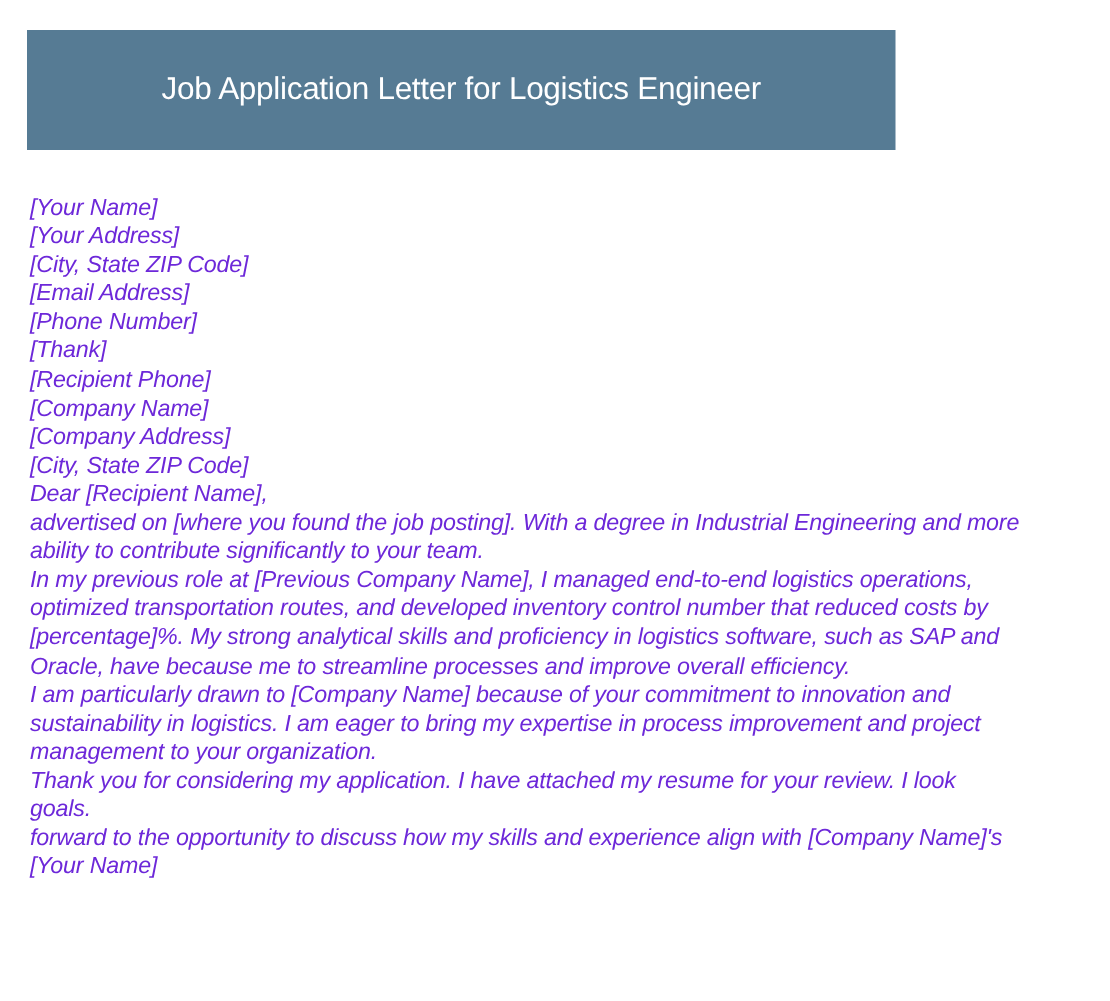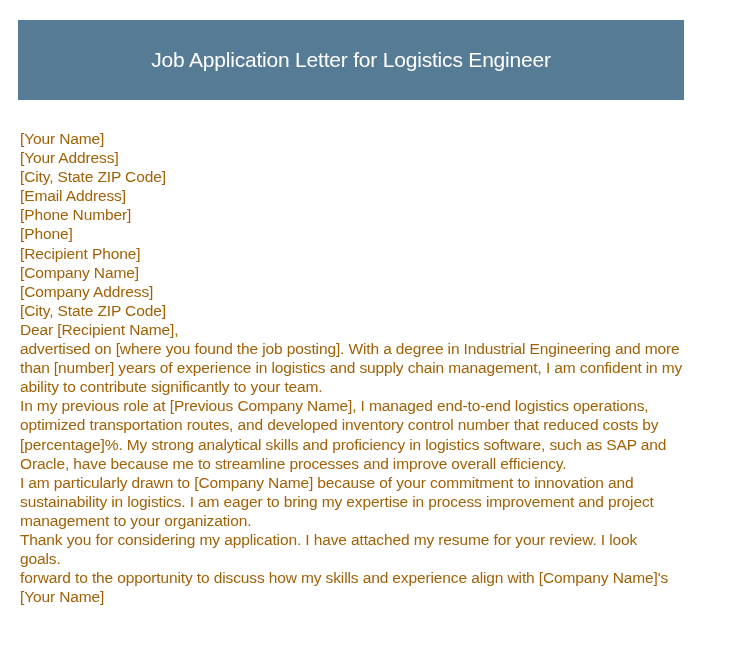--- a/index.html
+++ b/index.html
@@ -11,72 +11,72 @@
     height: 667px;
     background: #ffffff;
     overflow: hidden;
     font-family: "Liberation Sans", sans-serif;
     position: relative;
   }
   .banner {
     position: absolute;
     left: 18px;
     top: 20px;
-    width: 666px;
+    width: 579px;
     height: 80px;
     background: #567b94;
     display: flex;
     align-items: center;
     justify-content: center;
   }
   .banner h1 {
     margin: 0;
     color: #ffffff;
     font-size: 21px;
     font-weight: 500;
     letter-spacing: -0.2px;
     white-space: nowrap;
   }
   .letter {
     position: absolute;
     left: 20px;
     top: 129px;
     width: 712px;
-    color: #a16207;
+    color: #6d28d9;
     font-size: 15.5px;
     line-height: 19.1px;
     letter-spacing: -0.12px;
+    font-style: italic;
   }
   .letter .line {
     white-space: nowrap;
   }
 </style>
 </head>
 <body>
 
 <div>
 
   <header class="banner">
     <h1>Job Application Letter for Logistics Engineer</h1>
   </header>
 
   <main class="letter">
     <div class="line">[Your Name]</div>
     <div class="line">[Your Address]</div>
     <div class="line">[City, State ZIP Code]</div>
     <div class="line">[Email Address]</div>
     <div class="line">[Phone Number]</div>
-    <div class="line">[Phone]</div>
+    <div class="line">[Thank]</div>
     <div class="line">[Recipient Phone]</div>
     <div class="line">[Company Name]</div>
     <div class="line">[Company Address]</div>
     <div class="line">[City, State ZIP Code]</div>
     <div class="line">Dear [Recipient Name],</div>
     <div class="line">advertised on [where you found the job posting]. With a degree in Industrial Engineering and more</div>
-    <div class="line">than [number] years of experience in logistics and supply chain management, I am confident in my</div>
     <div class="line">ability to contribute significantly to your team.</div>
     <div class="line">In my previous role at [Previous Company Name], I managed end-to-end logistics operations,</div>
     <div class="line">optimized transportation routes, and developed inventory control number that reduced costs by</div>
     <div class="line">[percentage]%. My strong analytical skills and proficiency in logistics software, such as SAP and</div>
     <div class="line">Oracle, have because me to streamline processes and improve overall efficiency.</div>
     <div class="line">I am particularly drawn to [Company Name] because of your commitment to innovation and</div>
     <div class="line">sustainability in logistics. I am eager to bring my expertise in process improvement and project</div>
     <div class="line">management to your organization.</div>
     <div class="line">Thank you for considering my application. I have attached my resume for your review. I look</div>
     <div class="line">goals.</div>

